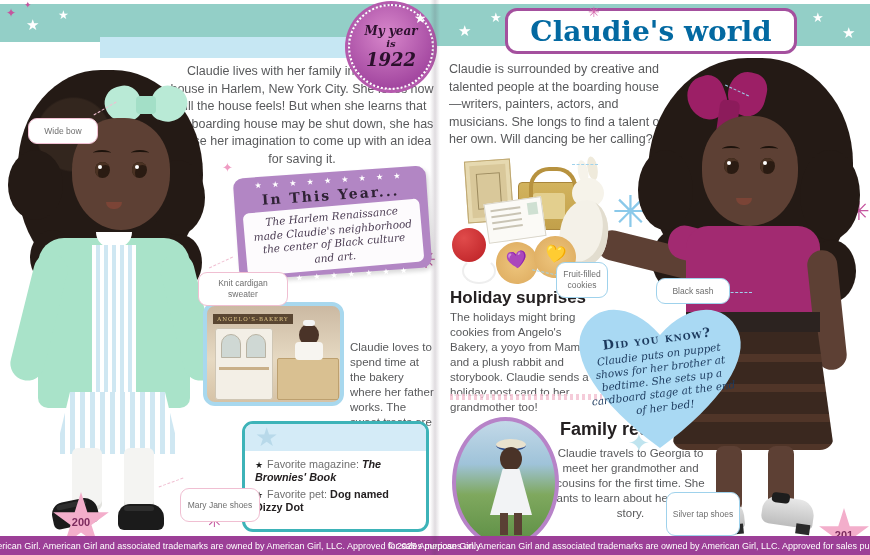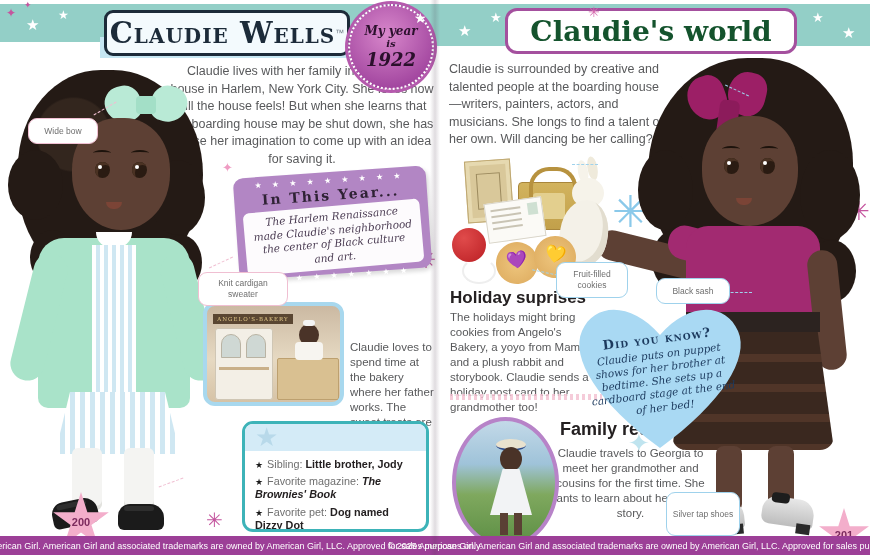--- a/index.html
+++ b/index.html
@@ -24,21 +24,21 @@
     border:2px dotted #ffffff; box-shadow:0 0 0 3px #b55aad; z-index:5;
     display:flex; flex-direction:column; align-items:center; justify-content:center; color:#2b102c; }
   .badge .b1 { font-family:"DejaVu Serif", serif; font-weight:bold; font-style:italic; font-size:12px;text-align:right; }
   .badge .b2 { font-family:"DejaVu Serif", serif; font-weight:bold; font-style:italic; font-size:10px; }
   .badge .b3 { font-family:"DejaVu Serif", serif; font-weight:bold; font-style:italic; font-size:18px; }
   .badge-star { position:absolute; left:414px; top:10px; color:#fff; font-size:14px; z-index:6; }
 
   .title-box-right { position:absolute; left:505px; top:8px; width:292px; height:46px;
     background:#ffffff; border:3.5px solid #a4509e; border-radius:12px;
     display:flex; align-items:center; justify-content:center; }
-  .title-box-right .t { font-family:"DejaVu Serif", serif; font-weight:bold; font-size:28px; color:#14532d; }
+  .title-box-right .t { font-family:"DejaVu Serif", serif; font-weight:bold; font-size:28px; color:#0369a1; }
 
   
   .intro { position:absolute; color:#58595b; font-size:12.5px; line-height:1.4; }
   .intro-left { left:170px; top:63px; width:264px; text-align:center; }
   .intro-right { left:449px; top:61px; width:222px; text-align:left; }
 
   .sec-head { position:absolute; font-weight:bold; color:#242021; font-size:17px; line-height:1.05; }
   .sec-body { position:absolute; color:#58595b; font-size:11.5px; line-height:1.3; }
 
   
@@ -203,24 +203,20 @@
 
 <div class="spread">
 
   <div class="band" style="left:0;top:4px;width:435px;height:38px;"></div>
   <span class="band-star" style="left:26px;top:16px;">★</span>
   <span class="band-star" style="left:58px;top:8px;font-size:12px;">★</span>
   <span class="corner-sparkle" style="left:6px;top:6px;">✦</span>
   <span class="corner-sparkle" style="left:24px;top:0;font-size:9px;">✦</span>
 
   <div class="blue-stripe"></div>
-  <div class="title-box-left">
-    <span class="t">Claudie Wells</span>
-      <sup>™</sup>
-  </div>
 
   <div class="badge">
     <span class="b1">My year</span>
     <span class="b2">is</span>
     <span class="b3">1922</span>
   </div>
   <span class="badge-star">★</span>
 
   <p class="intro intro-left">Claudie lives with her family in a boarding house in Harlem, New York City. She loves how full the house feels! But when she learns that the boarding house may be shut down, she has to use her imagination to come up with an idea for saving it.</p>
 
@@ -261,20 +257,23 @@
   </div>
 
   <div class="label-box lb-pink" style="left:28px;top:118px;width:70px;height:26px;">
       <span>Wide bow</span>
     </div>
   <div class="connector pink" style="left:92px;top:108px;transform:rotate(-30deg);"></div>
   <div class="label-box lb-pink" style="left:198px;top:272px;width:90px;height:34px;">
       <span>Knit cardigan sweater</span>
     </div>
   <div class="connector pink" style="left:208px;top:262px;transform:rotate(-25deg);"></div>
+  <div class="label-box lb-pink" style="left:180px;top:488px;width:80px;height:34px;">
+      <span>Mary Jane shoes</span>
+    </div>
   <div class="connector pink" style="left:158px;top:482px;transform:rotate(-20deg);"></div>
 
   <div class="ity">
     <div class="stars">★ ★ ★ ★ ★ ★ ★ ★ ★</div>
     <div class="hd">In This Year...</div>
     <div class="inner">The Harlem Renaissance made Claudie's neighborhood the center of Black culture and art.</div>
     <div class="stars" style="margin-top:3px;">★ ★ ★ ★ ★ ★ ★ ★ ★</div>
   </div>
 
   <div class="bakery-photo">
@@ -289,21 +288,20 @@
     <div class="bk-doll-bow"></div>
     <div class="bk-doll-body"></div>
   </div>
   <p class="sec-body" style="left:350px;top:340px;width:86px;">Claudie loves to spend time at the bakery where her father works. The sweet treats are delicious!</p>
 
   <div class="aam">
     <div class="aam-head">
       <span class="big-star">★</span>
     </div>
     <div class="aam-body">
-      <div class="aam-row"><span class="bullet">★</span><span class="lbl">Sibling:</span> <span class="val">Little brother, Jody</span></div>
       <div class="aam-row"><span class="bullet">★</span><span class="lbl">Favorite magazine:</span> <span class="val it">The Brownies' Book</span></div>
       <div class="aam-row"><span class="bullet">★</span><span class="lbl">Favorite pet:</span> <span class="val">Dog named Dizzy Dot</span></div>
     </div>
   </div>
 
   <div class="page-star" style="left:52px;top:492px;">
     <span>200</span>
   </div>
 
   <div class="band" style="left:435px;top:4px;width:435px;height:42px;"></div>
@@ -369,21 +367,21 @@
       <span>💛</span>
     </div>
 
   <span class="deco burst-blue" style="left:612px;top:186px;font-size:44px;">✳</span>
   <span class="deco burst-magenta" style="left:848px;top:196px;font-size:26px;">✳</span>
   <span class="deco sparkle-teal" style="left:628px;top:428px;font-size:26px;color:#bfe4ef;">✦</span>
   <span class="deco burst-magenta" style="left:588px;top:4px;font-size:14px;color:#d66eb0;">✳</span>
 
   <div class="connector" style="left:724px;top:90px;transform:rotate(25deg);"></div>
   <div class="connector" style="left:572px;top:164px;"></div>
-  <div class="label-box lb-blue" style="left:556px;top:262px;width:72px;height:36px;">
+  <div class="label-box lb-blue" style="left:556px;top:262px;width:52px;height:36px;">
       <span>Fruit-filled cookies</span>
     </div>
   <div class="connector" style="left:532px;top:272px;transform:rotate(12deg);"></div>
   <div class="label-box lb-blue" style="left:656px;top:278px;width:74px;height:26px;">
       <span>Black sash</span>
     </div>
   <div class="connector" style="left:726px;top:292px;"></div>
   <div class="label-box lb-blue" style="left:666px;top:492px;width:74px;height:44px;">
       <span>Silver tap shoes</span>
     </div>

